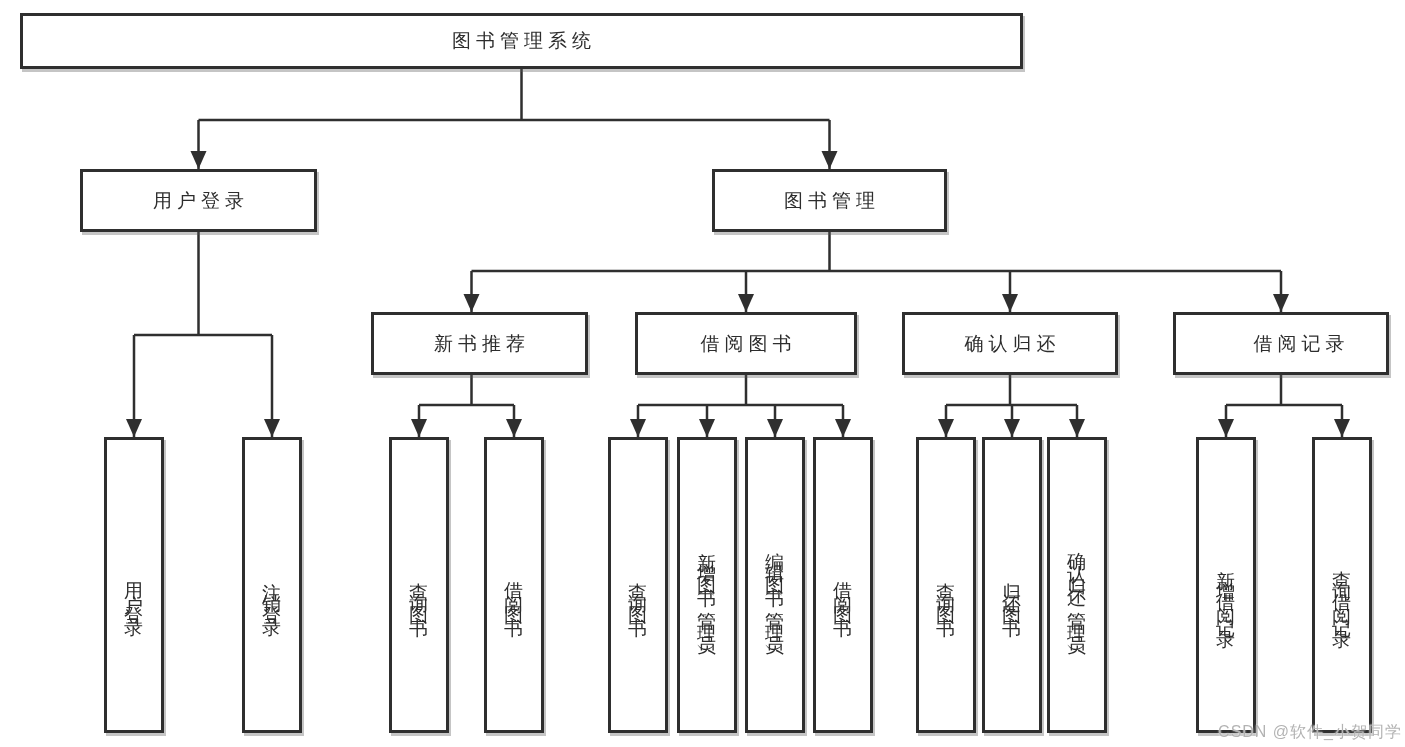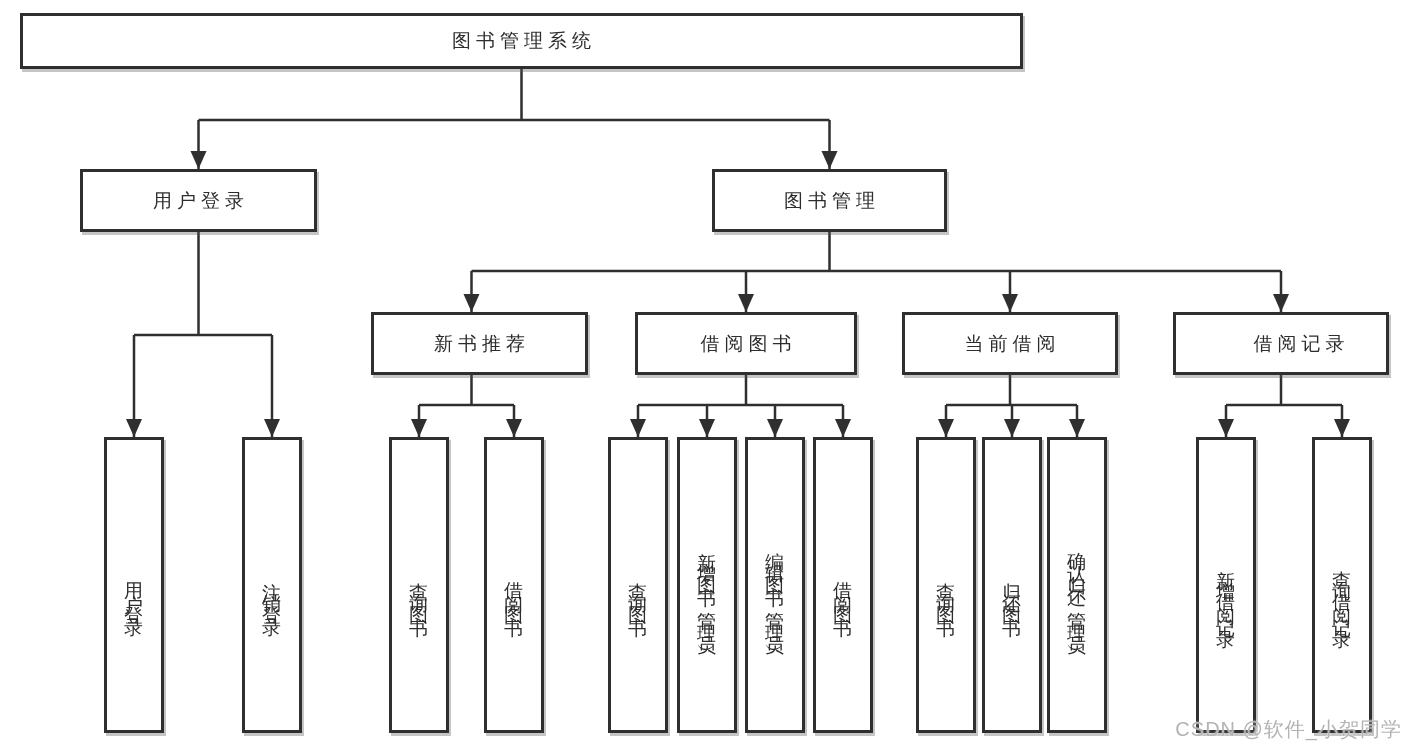--- a/index.html
+++ b/index.html
@@ -51,21 +51,21 @@
     font-size: 19px;
     line-height: 1;
     letter-spacing: 12px;
     margin-bottom: -12px; 
     white-space: nowrap;
   }
   #watermark {
     position: absolute;
     right: 3px;
     bottom: 4px;
-    font-size: 20px;
+    font-size: 16px;
     letter-spacing: 1px;
     color: #b3b3b3;
     text-shadow: 0 0 2px #ffffff;
     z-index: 3;
     white-space: nowrap;
   }
 </style>
 </head>
 <body>
 
@@ -122,21 +122,21 @@
     <span class="lbl">图书管理</span>
   </div>
 
   <div class="node hbox" style="left:363px; top:312px; width:217px; height:63px;margin-left:8px;">
     <span class="lbl">新书推荐</span>
   </div>
   <div class="node hbox" style="left:635px; top:312px; width:222px; height:63px;">
     <span class="lbl">借阅图书</span>
   </div>
   <div class="node hbox" style="left:902px; top:312px; width:216px; height:63px;">
-    <span class="lbl">当前借阅</span>
+    <span class="lbl">确认归还</span>
   </div>
   <div class="node hbox" style="left:1173px; top:312px; width:216px; height:63px;padding-left:36px;">
     <span class="lbl">借阅记录</span>
   </div>
 
   <div class="node vbox" style="left:104px;">
     <span class="vtext">用户登录</span>
   </div>
   <div class="node vbox" style="left:242px;">
     <span class="vtext">注销登录</span>

